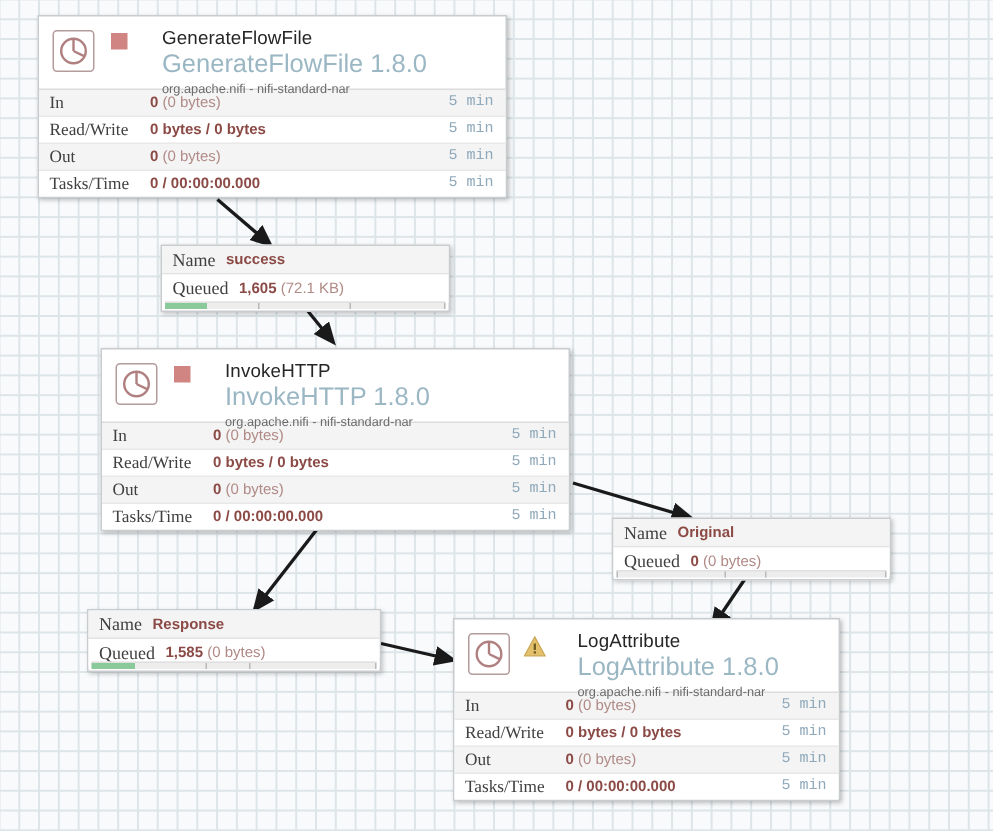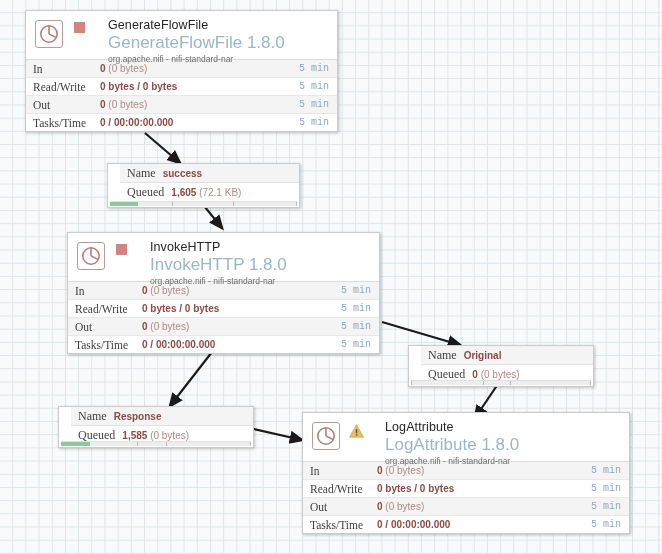--- a/index.html
+++ b/index.html
@@ -150,21 +150,20 @@
     white-space: nowrap;
   }
 
   
   .connection {
     position: absolute;
     background: #ffffff;
     border: 1px solid #c8ccce;
     box-shadow: 1px 1px 3px rgba(0,0,0,0.22);
     box-sizing: border-box;
-    padding-left: 12px;
   }
   .conn-row {
     display: flex;
     align-items: center;
     height: 19px;
     font-size: 11px;
     padding-left: 7px;
     box-sizing: border-box;
   }
   .conn-row.name-row {
@@ -369,21 +368,21 @@
       <span class="conn-val"><span>1,585</span> <span class="muted">(0 bytes)</span></span>
     </div>
     <div class="queue-bar">
       <div class="queue-fill" style="width:15%"></div>
       <div class="queue-tick" style="left:40%"></div>
       <div class="queue-tick" style="left:55%"></div>
       <div class="queue-tick" style="right:0"></div>
     </div>
   </div>
 
-  <div class="processor" style="left:302px; top:412px; width:328px;">
+  <div class="processor" style="left:302px; top:412px; width:258px;">
     <div class="proc-head">
       <div class="proc-icon">
         <svg width="26" height="26" viewBox="0 0 26 26">
           <circle cx="13" cy="13" r="8.2" fill="none" stroke="#b08080" stroke-width="1.6"></circle>
           <path d="M13 13 L13 4.9" stroke="#b08080" stroke-width="1.6" fill="none"></path>
           <path d="M13 13 L20.4 16.6" stroke="#b08080" stroke-width="1.6" fill="none"></path>
         </svg>
       </div>
       <div class="status-slot">
         <svg width="15" height="14" viewBox="0 0 15 14">

